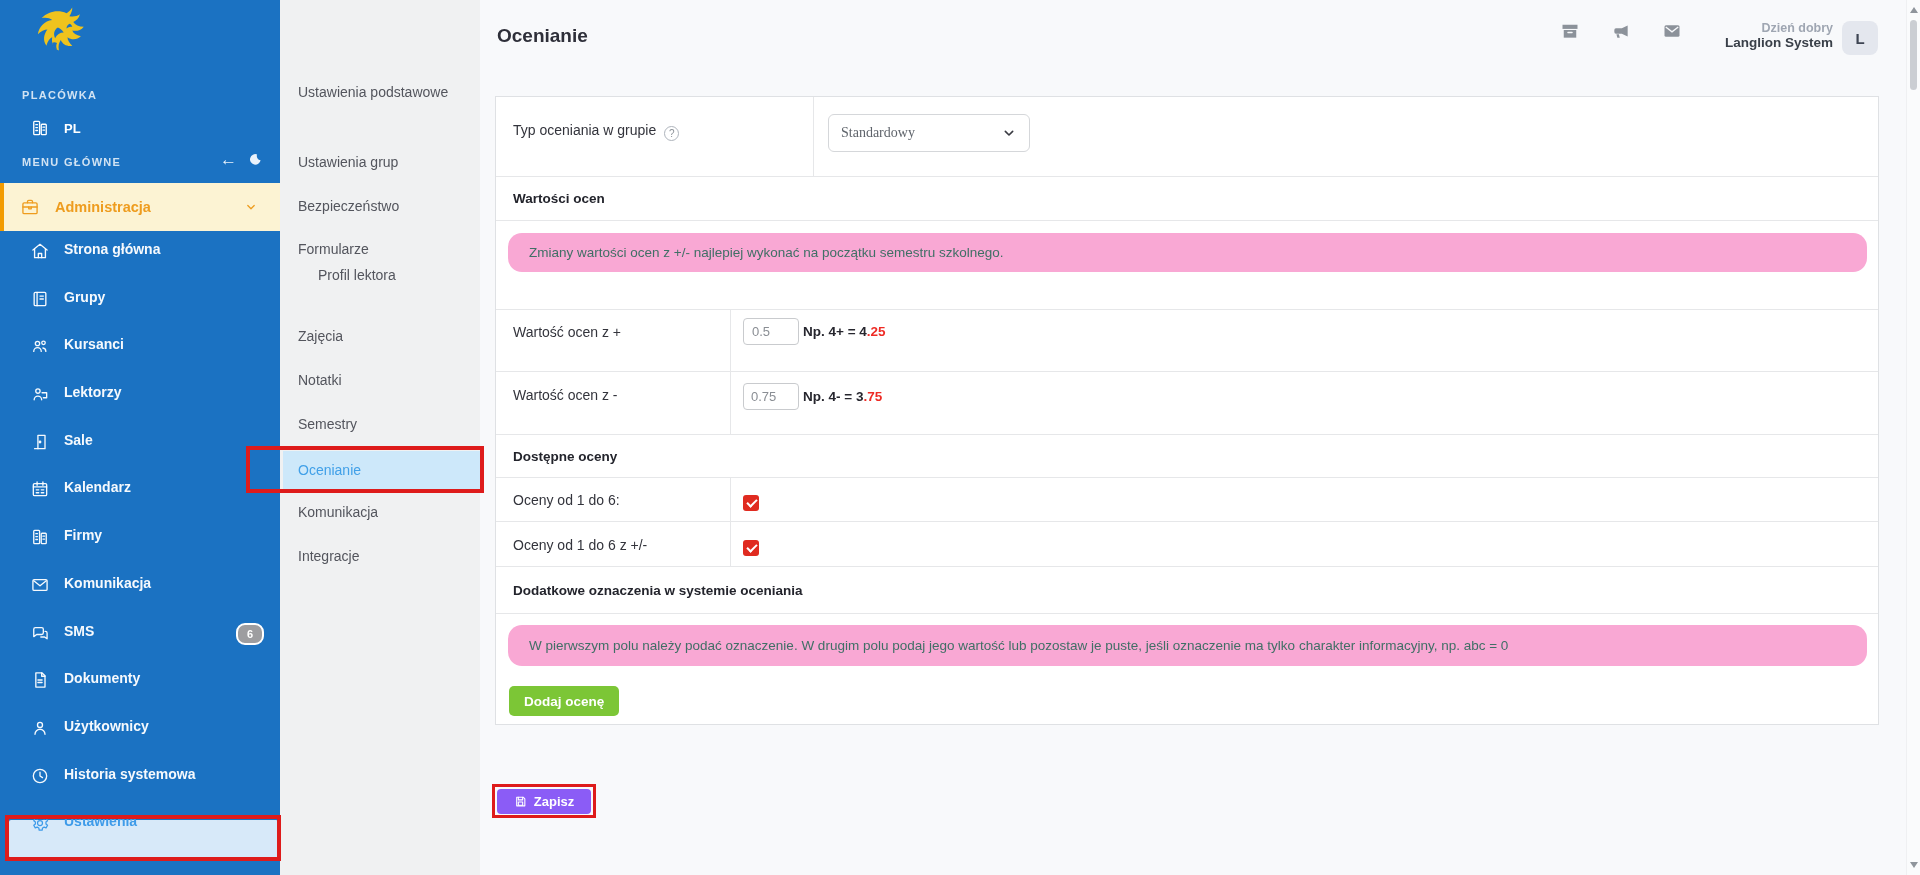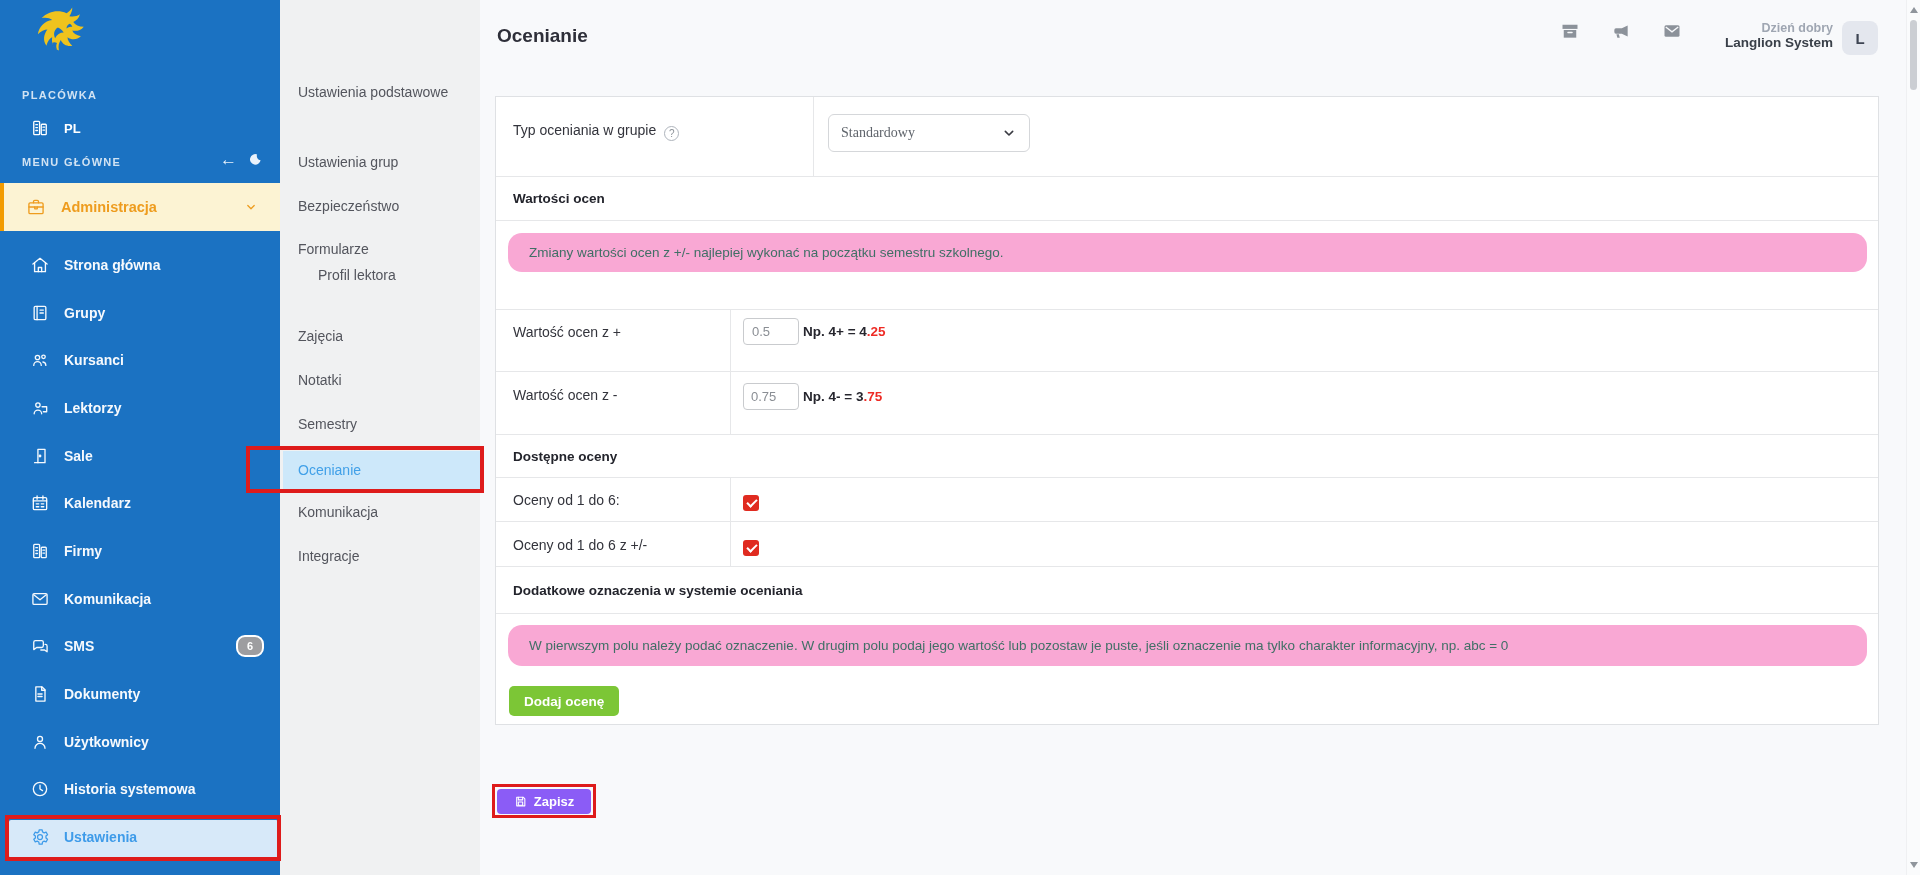--- a/index.html
+++ b/index.html
@@ -7,25 +7,25 @@
   body { font-family:"Liberation Sans","DejaVu Sans",sans-serif; }
   #app { position:relative; width:1920px; height:875px; background:#F8F9FB; overflow:hidden; }
 
   
   .sidebar { position:absolute; left:0; top:0; width:280px; height:875px; background:#1B72C2; color:#fff; z-index:2; }
   .logo { position:absolute; left:14px; top:4px; }
   .side-label { position:absolute; left:22px; font-size:11px; letter-spacing:1.3px; font-weight:bold; color:rgba(255,255,255,.8); }
   .pl-row { position:absolute; left:30px; top:118px; display:flex; align-items:center; gap:14px; font-size:13px; font-weight:bold; color:#fff; }
   .menu-head-icons { position:absolute; top:150px; left:220px; display:flex; align-items:center; gap:10px; color:#EAF2FB; }
   .menu-head-icons .arrow { font-size:17px; font-weight:bold; cursor:pointer; }
-  .admin-item { position:absolute; left:0; top:183px; width:280px; height:48px; background:#FCF3D3; border-left:4px solid #F29B00; display:flex; align-items:center; padding-left:22px; color:#EE9C1E; font-weight:bold; font-size:14.5px; cursor:pointer; }
+  .admin-item { position:absolute; left:0; top:183px; width:280px; height:48px; background:#FCF3D3; border-left:4px solid #F29B00; display:flex; align-items:center; padding-left:16px; color:#EE9C1E; font-weight:bold; font-size:14.5px; cursor:pointer; }
   .admin-item .lbl { margin-left:15px; }
   .admin-item .chev { position:absolute; right:22px; top:17px; }
   .nav-items { position:absolute; left:0; top:241px; width:280px; z-index:1; }
-  .nav-item { height:47.7px; display:flex; align-items:center; padding-left:30px; color:rgba(255,255,255,.96); font-size:14px; font-weight:bold; cursor:pointer; position:relative; }
+  .nav-item { height:47.7px; display:flex; align-items:flex-start; padding-left:30px; color:rgba(255,255,255,.96); font-size:14px; font-weight:bold; cursor:pointer; position:relative; }
   .nav-item .lbl { margin-left:14px; }
   .nav-item.active-blue { color:#3E9BE9; }
   .active-bg { position:absolute; left:9px; top:820px; width:269px; height:38px; background:#D7E9F9; border-radius:2px; z-index:0; }
   .badge { margin-left:auto; margin-right:16px; background:#9D9DA0; border:2px solid #fff; border-radius:9px; min-width:28px; height:22px; display:flex; align-items:center; justify-content:center; font-size:11px; font-weight:bold; color:#fff; }
   .ic { width:20px; height:20px; flex:0 0 20px; }
 
   
   .submenu { position:absolute; left:280px; top:0; width:200px; height:875px; background:#F0F1F2; z-index:1; }
   .sub-item { position:absolute; left:18px; width:164px; color:#53555D; font-size:14px; cursor:pointer; line-height:21px; }
   .sub-item.active { left:3px; width:197px; height:38px; background:#CDE8FA; color:#41A0E8; display:flex; align-items:center; padding-left:15px; }

